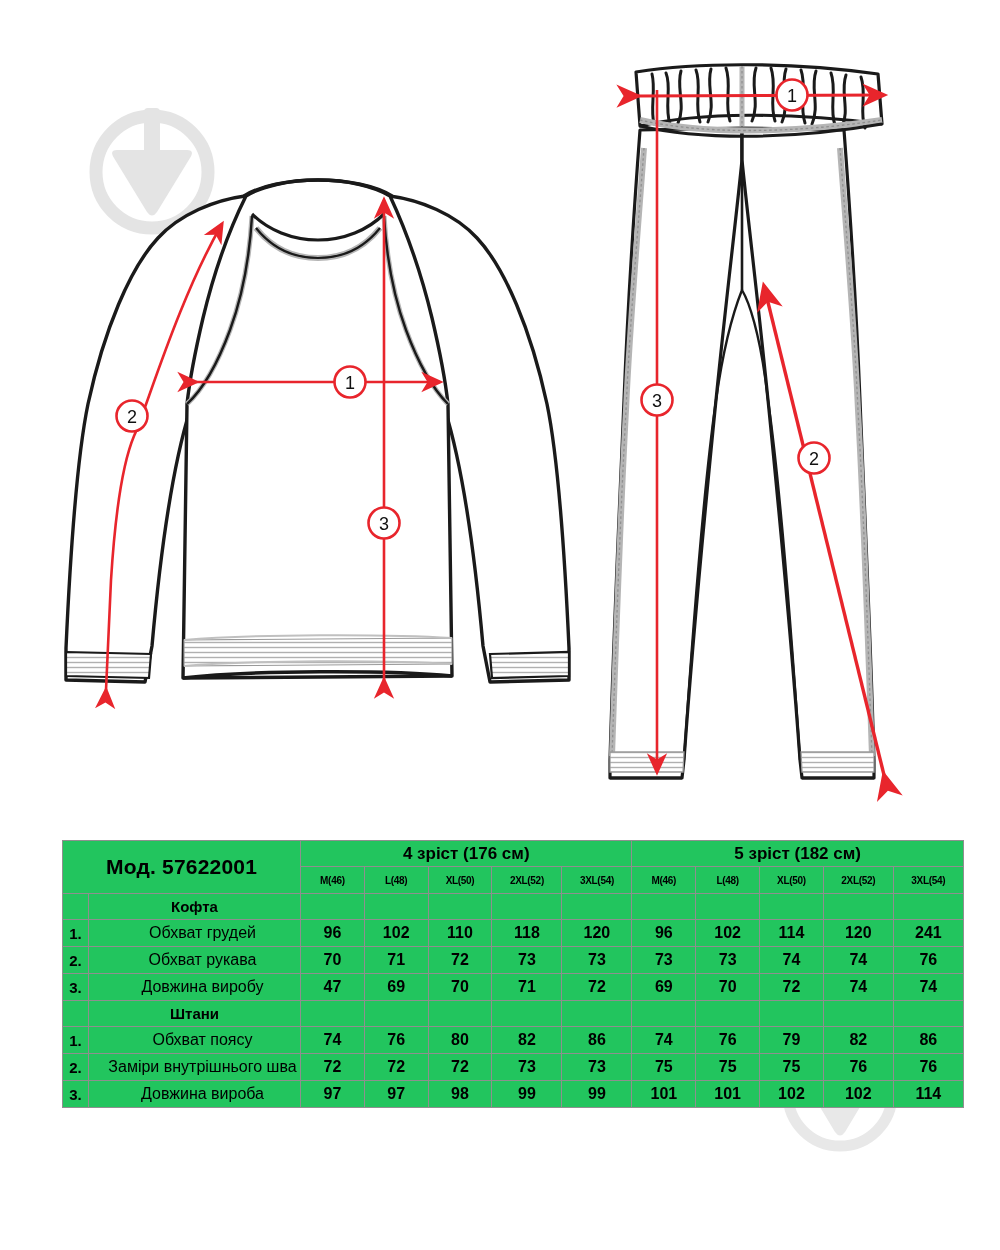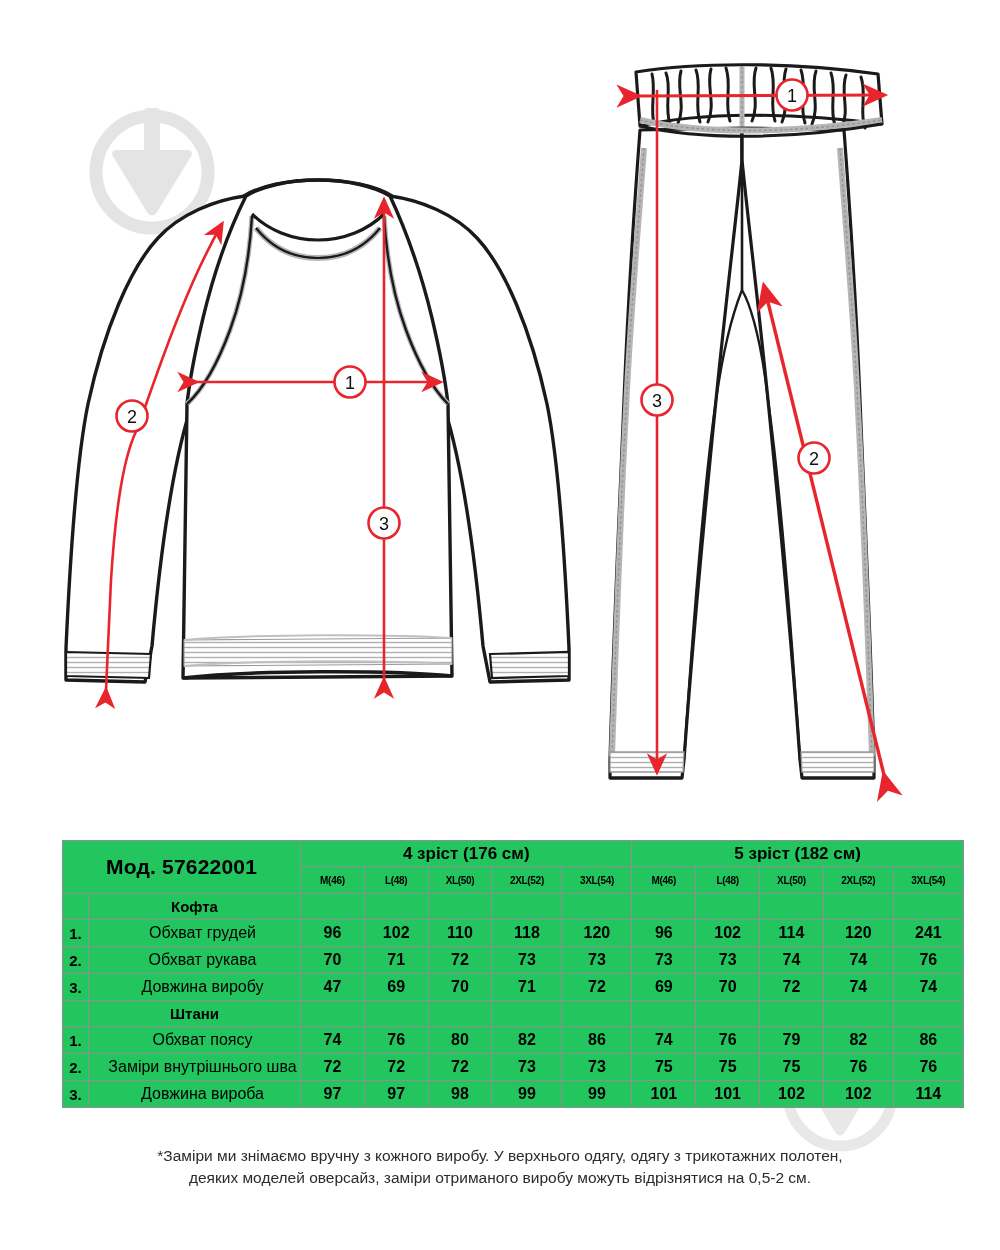--- a/index.html
+++ b/index.html
@@ -422,18 +422,14 @@
           <td>101</td>
           <td>101</td>
           <td>102</td>
           <td>102</td>
           <td>114</td>
         </tr>
       </tbody>
     </table>
   </div>
 
-  <div class="footnote">
-    <span class="l1">*Заміри ми знімаємо вручну з кожного виробу.  У верхнього одягу, одягу з трикотажних полотен,</span>
-    <span class="l2">деяких моделей оверсайз, заміри отриманого виробу можуть відрізнятися на  0,5-2 см.</span>
-  </div>
 
 </div>
 
 </body></html>

